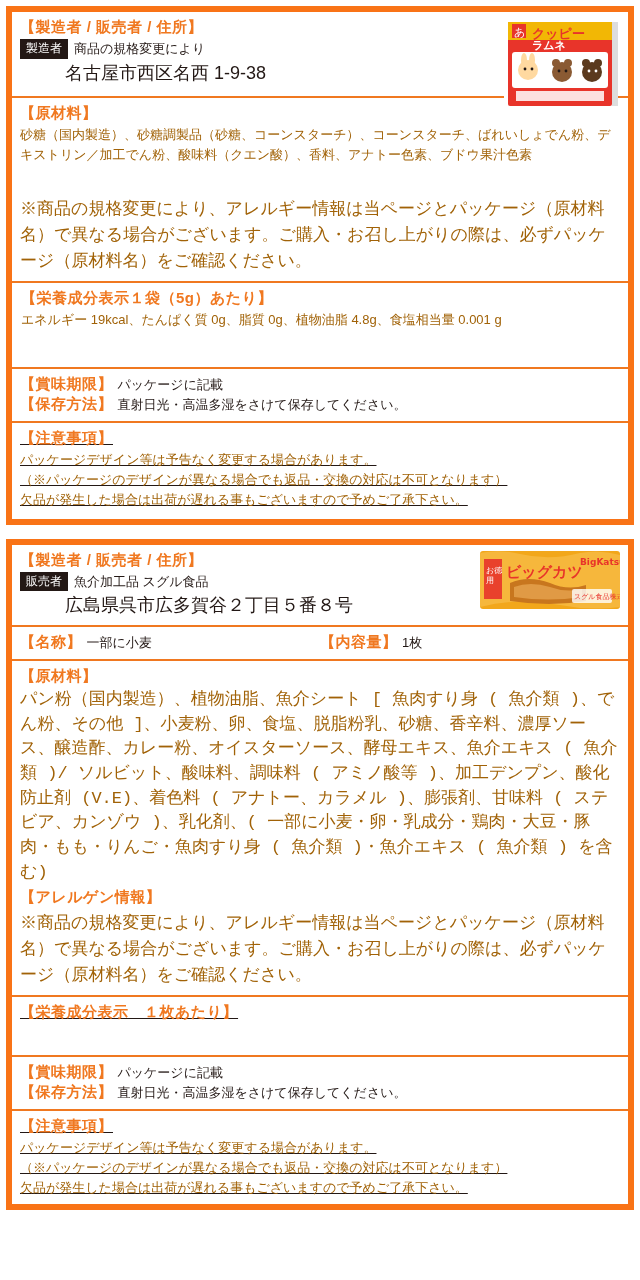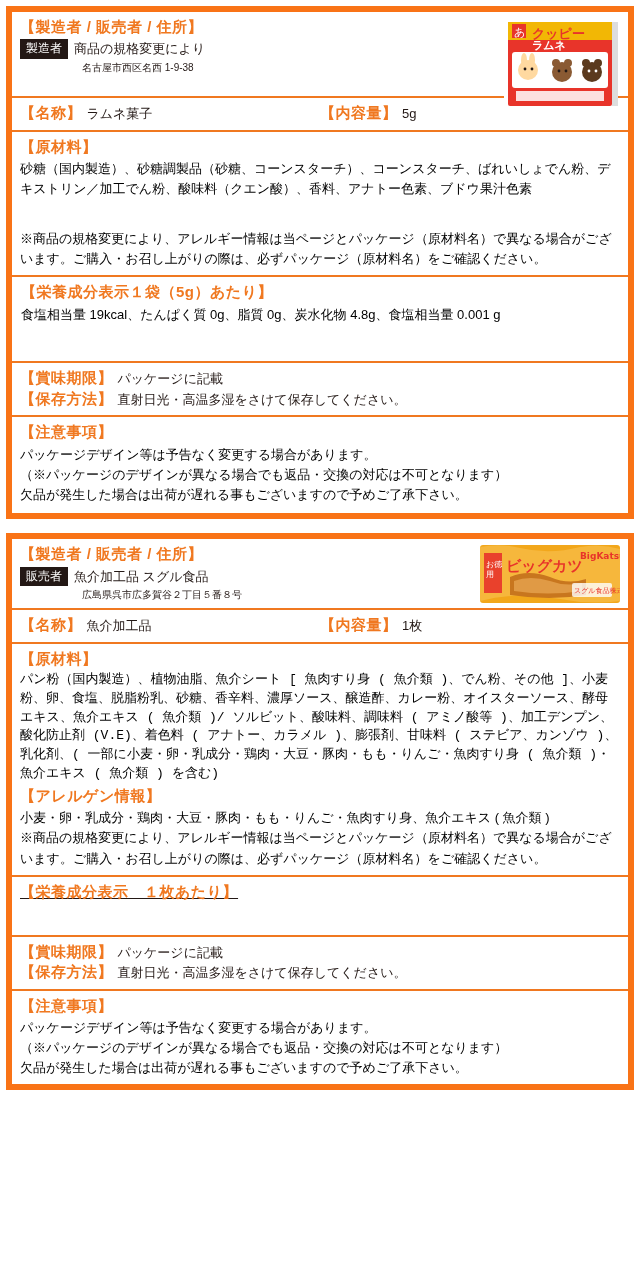--- a/index.html
+++ b/index.html
@@ -31,20 +31,21 @@
     margin-top: 14px;
   }
   .sec {
     box-sizing: border-box;
     padding: 5px 8px 6px 8px;
     border-bottom: 2px solid #f07820;
     position: relative;
   }
   .sec:last-child {
     border-bottom: none;
+    text-decoration: underline;
   }
   .hd {
     color: #f07820;
     font-weight: bold;
     font-size: 15px;
     line-height: 1.35;
     letter-spacing: 0.5px;
     display: inline;
   }
   .hd-block {
@@ -54,42 +55,42 @@
   .body-txt {
     font-size: 13px;
     line-height: 1.5;
     color: #231815;
     display: inline;
   }
   .body-blk {
     display: block;
     font-size: 13px;
     line-height: 1.55;
-    color: #000000;
+    color: #a16207;
   }
   .tag {
     display: inline-block;
     background: #231815;
     color: #ffffff;
     font-size: 12px;
     line-height: 1.3;
     padding: 2px 6px;
     vertical-align: middle;
     margin-right: 6px;
   }
   .tag-line {
     display: flex;
     align-items: center;
     margin-top: 0;
     margin-bottom: 1px;
   }
   .addr2 {
-    font-size: 10px;
+    font-size: 18px;
     line-height: 1.5;
-    margin-left: 62px;
+    margin-left: 45px;
   }
   .row-two {
     display: flex;
     align-items: baseline;
   }
   .row-two .col-left {
     width: 300px;
     flex: none;
   }
   .row-two .col-right {
@@ -114,21 +115,21 @@
   .sec.nutri {
     min-height: 86px;
     padding-left: 9px;
   }
   .sec.aller1 {
     min-height: 100px;
   }
   .sec.caution {
     min-height: 96px;
   }
-  .fs125 { font-size: 13px; }
+  .fs125 { font-size: 17px; }
 </style>
 </head>
 <body>
 
 <div class="page">
 
   <div class="product">
 
     <div class="sec" style="min-height:86px;">
       <span class="hd hd-block">【製造者 / 販売者 / 住所】</span>
@@ -164,43 +165,31 @@
           <circle cx="96" cy="45" r="4" fill="#5b3a1e"></circle>
           <circle cx="87" cy="53" r="1.4" fill="#ffffff"></circle>
           <circle cx="94" cy="53" r="1.4" fill="#ffffff"></circle>
           <rect x="10" y="70" width="96" height="16" fill="#e8342a"></rect>
           <rect x="14" y="73" width="88" height="10" fill="#ffffff" opacity="0.85"></rect>
           <rect x="110" y="4" width="6" height="84" fill="#dddddd"></rect>
         </svg>
       </div>
     </div>
 
-    <div class="sec">
-      <div class="row-two">
-        <div class="col-left">
-          <span class="hd">【名称】</span>
-          <span class="body-txt">ラムネ菓子</span>
-        </div>
-        <div class="col-right">
-          <span class="hd">【内容量】</span>
-          <span class="body-txt">5g</span>
-        </div>
-      </div>
-    </div>
 
     <div class="sec aller1">
       <span class="hd hd-block">【原材料】</span>
       <div class="body-blk">砂糖（国内製造）、砂糖調製品（砂糖、コーンスターチ）、コーンスターチ、ばれいしょでん粉、デキストリン／加工でん粉、酸味料（クエン酸）、香料、アナトー色素、ブドウ果汁色素</div>
       <div class="spacer-lg"></div>
       <div class="body-blk fs125" style="margin-top:4px;">※商品の規格変更により、アレルギー情報は当ページとパッケージ（原材料名）で異なる場合がございます。ご購入・お召し上がりの際は、必ずパッケージ（原材料名）をご確認ください。</div>
     </div>
 
     <div class="sec nutri">
       <span class="hd hd-block">【栄養成分表示１袋（5g）あたり】</span>
-      <div class="body-blk">食塩相当量 19kcal、たんぱく質 0g、脂質 0g、炭水化物 4.8g、食塩相当量 0.001 g</div>
+      <div class="body-blk">エネルギー 19kcal、たんぱく質 0g、脂質 0g、植物油脂 4.8g、食塩相当量 0.001 g</div>
     </div>
 
     <div class="sec">
       <div>
         <span class="hd">【賞味期限】</span>
         <span class="body-txt">パッケージに記載</span>
       </div>
       <div>
         <span class="hd">【保存方法】</span>
         <span class="body-txt">直射日光・高温多湿をさけて保存してください。</span>
@@ -240,34 +229,33 @@
           <rect x="92" y="40" width="40" height="14" rx="2" fill="#ffffff" opacity="0.8"></rect>
           <text x="94" y="50" font-family="DejaVu Sans, sans-serif" font-size="7" fill="#e8342a">スグル食品株式会社</text>
         </svg>
       </div>
     </div>
 
     <div class="sec">
       <div class="row-two">
         <div class="col-left">
           <span class="hd">【名称】</span>
-          <span class="body-txt">魚介加工品</span>
+          <span class="body-txt">一部に小麦</span>
         </div>
         <div class="col-right">
           <span class="hd">【内容量】</span>
           <span class="body-txt">1枚</span>
         </div>
       </div>
     </div>
 
     <div class="sec">
       <span class="hd hd-block">【原材料】</span>
       <div class="body-blk fs125 tight">パン粉（国内製造）、植物油脂、魚介シート [ 魚肉すり身 ( 魚介類 )、でん粉、その他 ]、小麦粉、卵、食塩、脱脂粉乳、砂糖、香辛料、濃厚ソース、醸造酢、カレー粉、オイスターソース、酵母エキス、魚介エキス ( 魚介類 )/ ソルビット、酸味料、調味料 ( アミノ酸等 )、加工デンプン、酸化防止剤 (V.E)、着色料 ( アナトー、カラメル )、膨張剤、甘味料 ( ステビア、カンゾウ )、乳化剤、( 一部に小麦・卵・乳成分・鶏肉・大豆・豚肉・もも・りんご・魚肉すり身 ( 魚介類 )・魚介エキス ( 魚介類 ) を含む)</div>
       <span class="hd hd-block" style="margin-top:2px;">【アレルゲン情報】</span>
-      <div class="body-blk fs125">小麦・卵・乳成分・鶏肉・大豆・豚肉・もも・りんご・魚肉すり身、魚介エキス ( 魚介類 )</div>
       <div class="body-blk fs125">※商品の規格変更により、アレルギー情報は当ページとパッケージ（原材料名）で異なる場合がございます。ご購入・お召し上がりの際は、必ずパッケージ（原材料名）をご確認ください。</div>
     </div>
 
     <div class="sec" style="min-height:60px;text-decoration:underline;">
       <span class="hd hd-block">【栄養成分表示　１枚あたり】</span>
     </div>
 
     <div class="sec">
       <div>
         <span class="hd">【賞味期限】</span>

